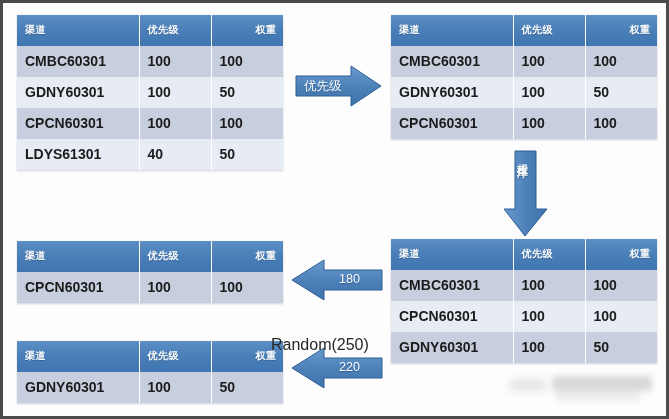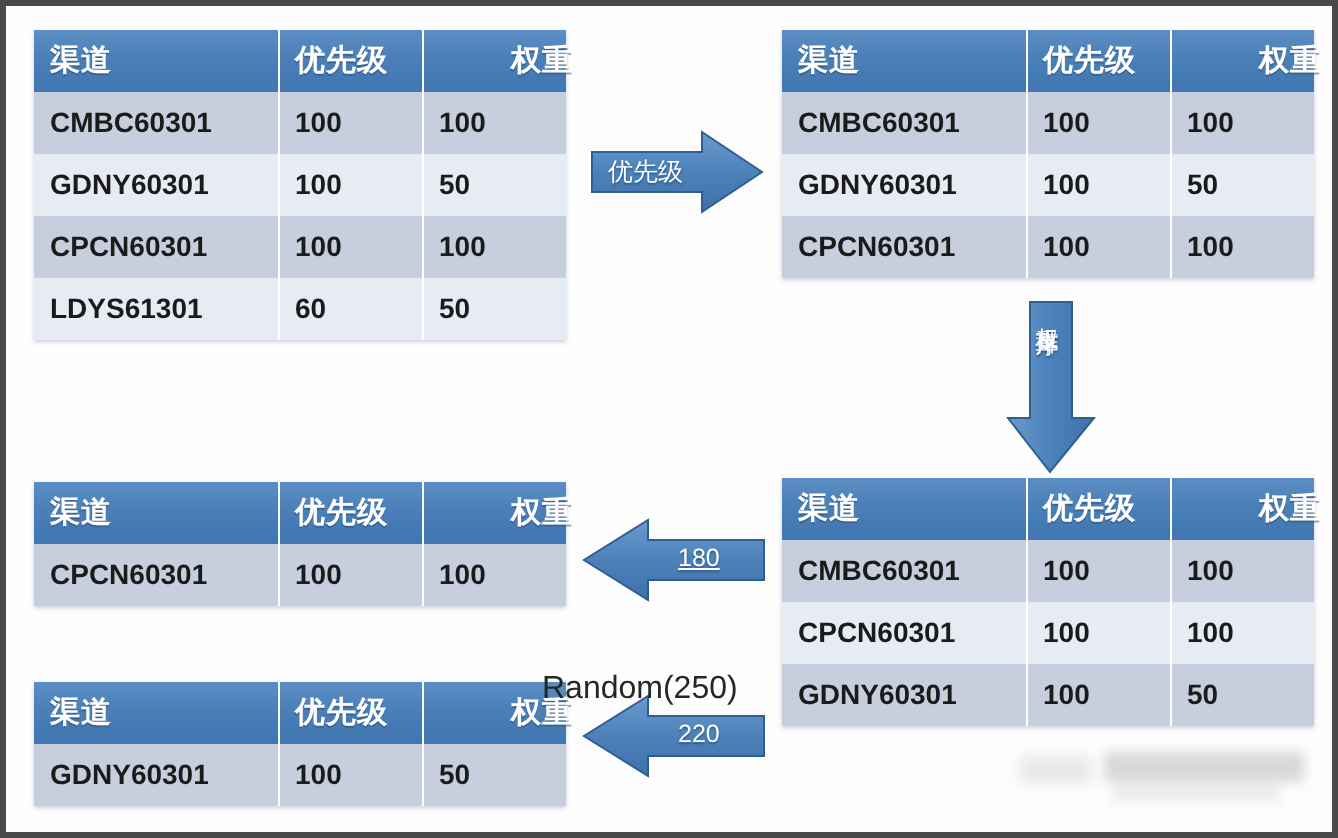--- a/index.html
+++ b/index.html
@@ -33,21 +33,21 @@
     position: absolute;
     border-collapse: collapse;
     table-layout: fixed;
     background: #e9ecf3;
     box-shadow: 0 1px 2px rgba(120,130,150,0.35);
   }
   .tbl th {
     background: linear-gradient(to bottom, #5b8ec4 0%, #4a7fb8 45%, #4076b1 100%);
     color: #ffffff;
     font-weight: bold;
-    font-size: 15px;
+    font-size: 10px;
     text-align: left;
     padding: 4px 6px 5px 8px;
     border-right: 1px solid #ffffff;
     height: 22px;
     white-space: nowrap;
     letter-spacing: 0.5px;
     text-shadow: 0 1px 0 rgba(40,70,110,0.45);
   }
   .tbl th:last-child { border-right: none; padding-left: 44px; }
   .tbl td {
@@ -138,21 +138,21 @@
           <td>100</td>
           <td>50</td>
         </tr>
         <tr class="odd">
           <td>CPCN60301</td>
           <td>100</td>
           <td>100</td>
         </tr>
         <tr class="even">
           <td>LDYS61301</td>
-          <td>60</td>
+          <td>40</td>
           <td>50</td>
         </tr>
       </tbody>
     </table>
 
     <table class="tbl" id="t2" style="left:388px; top:12px; width:266px;">
       <colgroup>
           <col style="width:122px">
           <col style="width:72px">
           <col style="width:72px">
@@ -291,21 +291,21 @@
       <svg width="92" height="42" viewBox="0 0 92 42">
         <defs>
           <linearGradient id="gradLeft1" x1="0" y1="0" x2="0" y2="1">
             <stop offset="0%" stop-color="#6b9bcd"></stop>
             <stop offset="50%" stop-color="#4c81ba"></stop>
             <stop offset="100%" stop-color="#3f72ab"></stop>
           </linearGradient>
         </defs>
         <polygon points="91,11 33,11 33,1 1,21 33,41 33,31 91,31" fill="url(#gradLeft1)" stroke="#2f5e92" stroke-width="1"></polygon>
       </svg>
-      <span class="arrow-label" style="left:48px; top:13px; font-size:12.5px;text-decoration:underline;">180</span>
+      <span class="arrow-label" style="left:48px; top:13px; font-size:12.5px;">180</span>
     </div>
 
     <div class="arrow-wrap" style="left:288px; top:344px; width:92px; height:42px;text-decoration:underline;">
       <svg width="92" height="42" viewBox="0 0 92 42">
         <defs>
           <linearGradient id="gradLeft2" x1="0" y1="0" x2="0" y2="1">
             <stop offset="0%" stop-color="#6b9bcd"></stop>
             <stop offset="50%" stop-color="#4c81ba"></stop>
             <stop offset="100%" stop-color="#3f72ab"></stop>
           </linearGradient>

